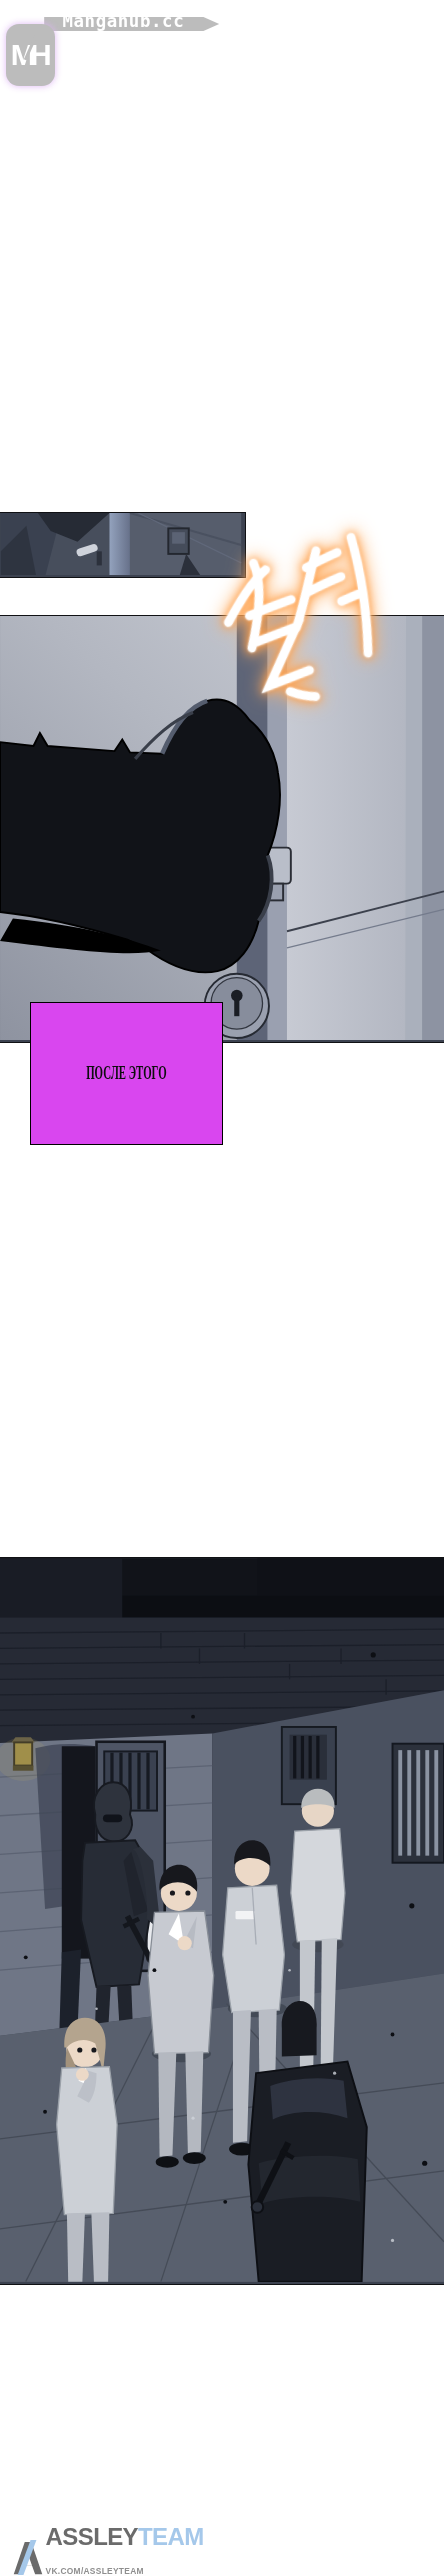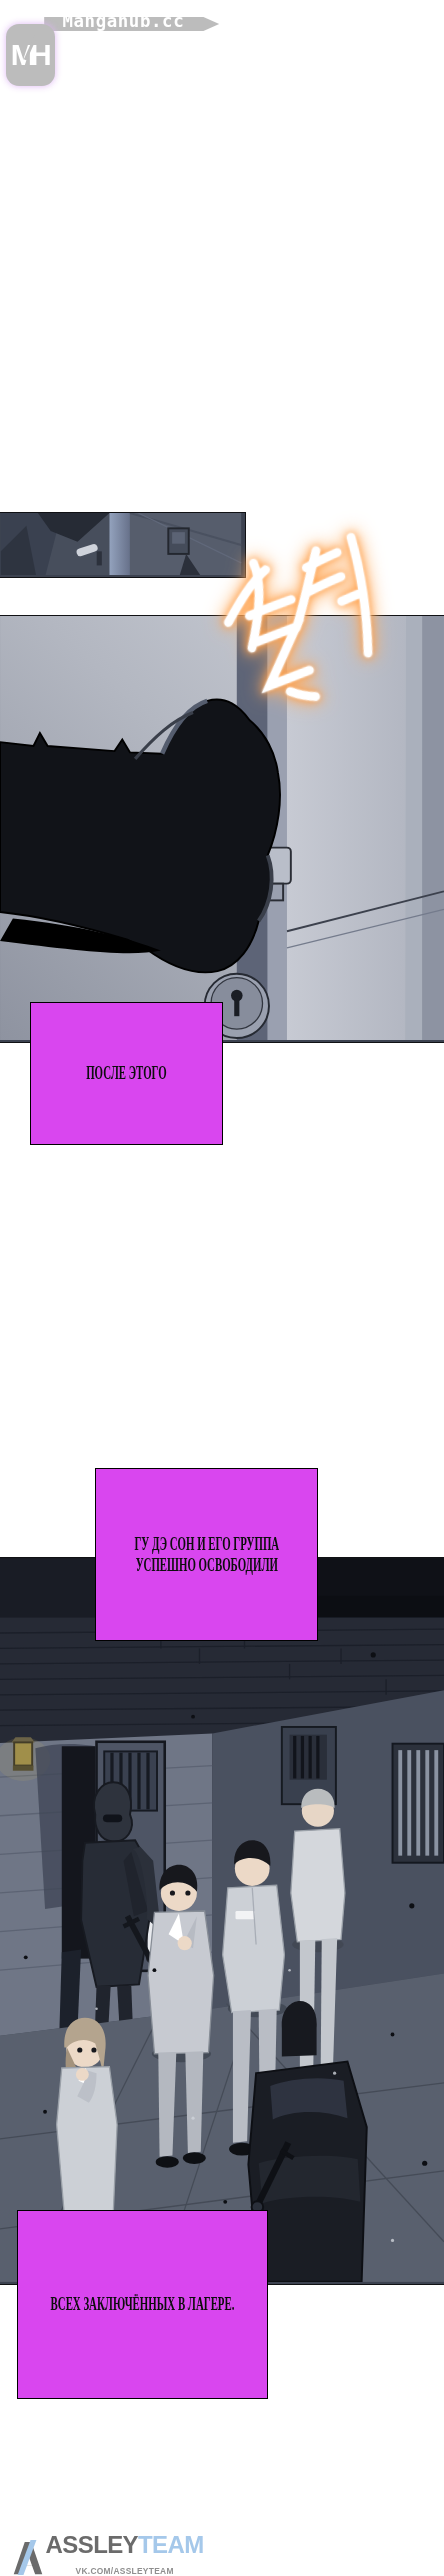--- a/index.html
+++ b/index.html
@@ -45,21 +45,21 @@
   #caption-2{left:95px;top:1468px;width:223px;height:173px;}
   #caption-3{left:17.4px;top:2210px;width:251px;height:189px;}
 
   
   .team-logo{position:absolute;left:13px;top:2539px;width:167px;height:36px;display:flex;align-items:flex-end;}
   .team-mark{width:30px;height:35px;margin-right:2.6px;flex:none;}
   .team-text{display:flex;flex-direction:column;line-height:1;}
   .team-name{font-weight:bold;font-size:24px;letter-spacing:-0.6px;color:#6b6b6b;
       font-family:"Liberation Sans",sans-serif;}
   .team-name .accent{color:#a5c8ea;}
-  .team-url{font-size:8.4px;color:#8f8f8f;letter-spacing:0.3px;font-weight:bold;margin-top:10px;text-align:center;}
+  .team-url{font-size:8.4px;color:#8f8f8f;letter-spacing:0.3px;font-weight:bold;margin-top:18px;}
 </style>
 </head>
 <body>
 
 <div class="page">
 
   <div class="site-logo">
     <div class="site-banner">
       <span>Mangahub.cc</span>
     </div>
@@ -148,30 +148,21 @@
         <path d="M227,6 C234,62 234,122 225,188"></path>
         <path d="M197,102 C208,99 216,97 224,95"></path>
       </g>
     </svg>
   </div>
 
   <div class="caption-box" id="caption-1">
     <div class="caption-text">ПОСЛЕ ЭТОГО</div>
   </div>
 
-  <div class="caption-box" id="caption-2">
-    <div class="caption-text">
-      <div>ГУ ДЭ СОН И ЕГО ГРУППА</div>
-      <div>УСПЕШНО ОСВОБОДИЛИ</div>
-    </div>
-  </div>
-
-  <div class="caption-box" id="caption-3">
-    <div class="caption-text">ВСЕХ ЗАКЛЮЧЁННЫХ В ЛАГЕРЕ.</div>
-  </div>
+
 
   <div class="panel" id="panel-corridor">
     <svg width="444" height="724" viewBox="0 0 690 1124">
       <linearGradient id="corr" x1="0" y1="0" x2="0" y2="1">
         <stop offset="0" stop-color="#15171e"></stop>
           <stop offset=".3" stop-color="#2c313d"></stop>
           <stop offset=".65" stop-color="#454c5a"></stop>
           <stop offset="1" stop-color="#565d6b"></stop>
       </linearGradient>
       <rect x="0" y="0" width="690" height="1124" fill="url(#corr)"></rect>

